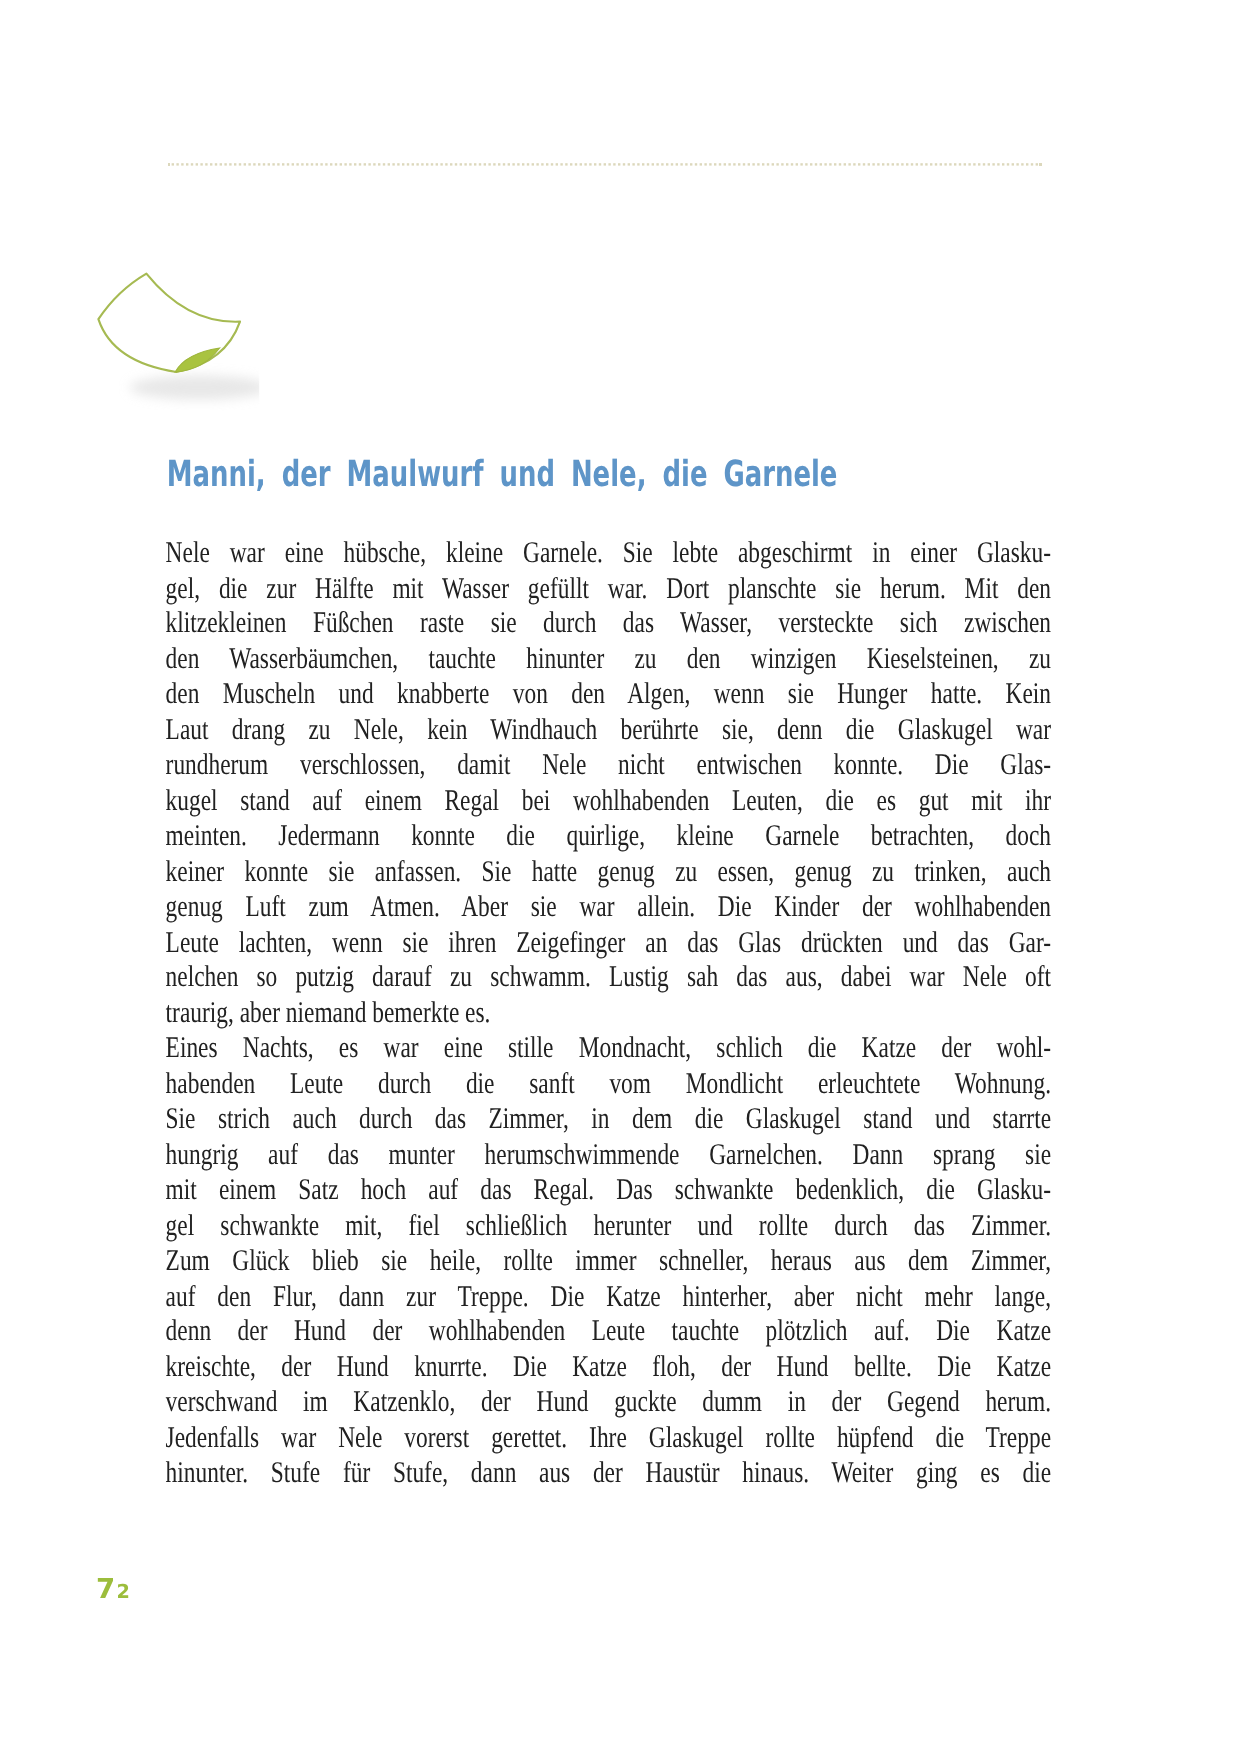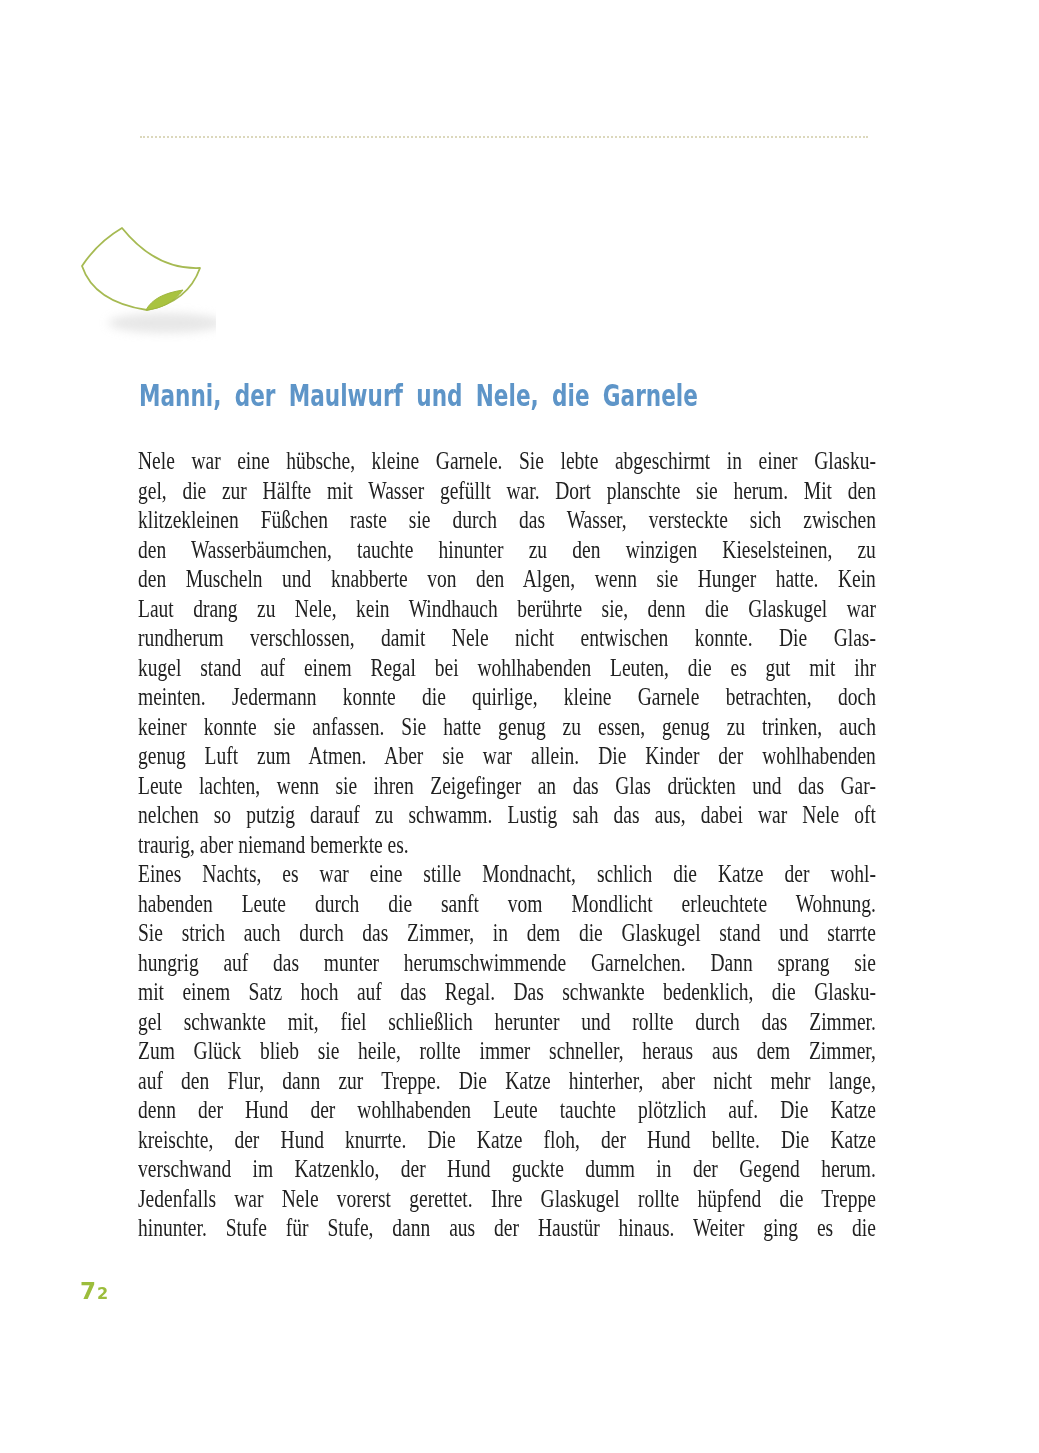--- a/index.html
+++ b/index.html
@@ -60,21 +60,21 @@
     text-align-last: justify;
     white-space: normal;
   }
   .ln.end {
     text-align: left;
     text-align-last: left;
   }
   .pagenum {
     position: absolute;
     left: 80px;
-    top: 1278px;
+    top: 1312px;
     font-family: "DejaVu Sans", sans-serif;
     font-weight: bold;
     font-size: 16px;
     letter-spacing: 1px;
     color: #9cbd3c;
   }
   .pagenum::first-letter {
     font-size: 23px;
   }
 </style>

